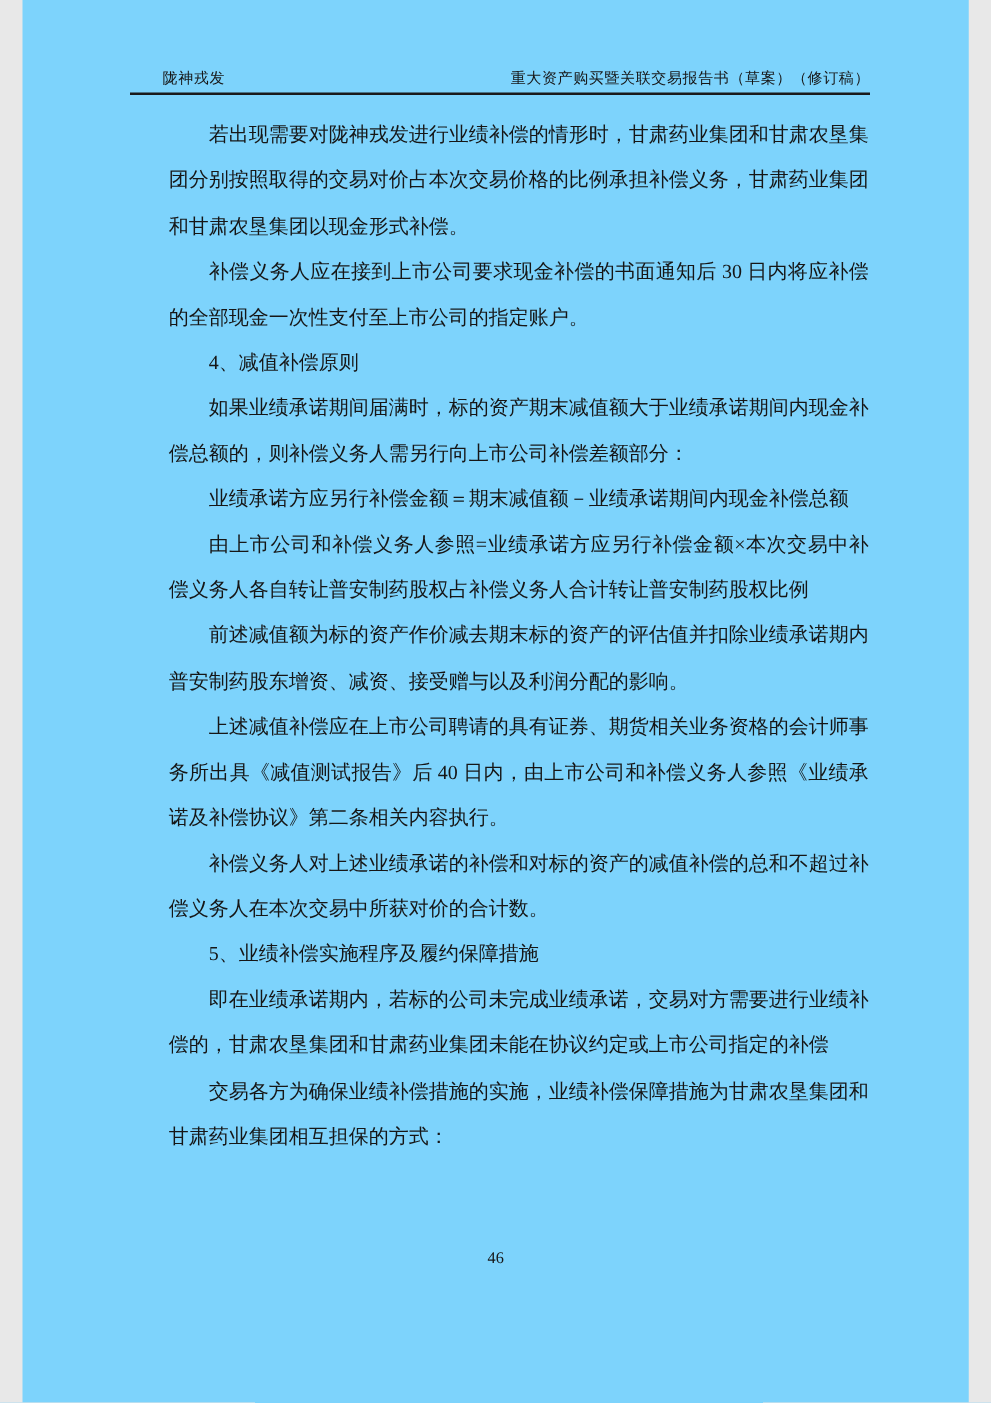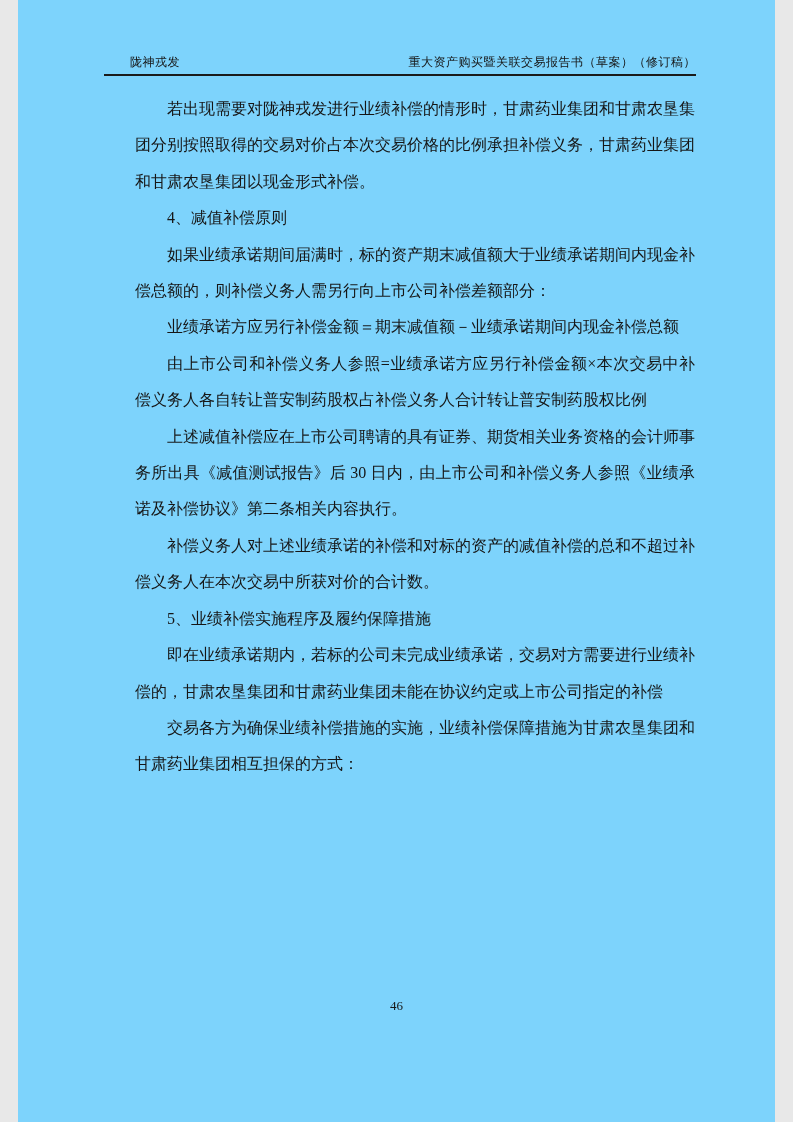--- a/index.html
+++ b/index.html
@@ -72,25 +72,27 @@
 
   <div class="page-header">
     <span>陇神戎发</span>
     <span>重大资产购买暨关联交易报告书（草案）（修订稿）</span>
   </div>
 
   <div class="header-rule"></div>
 
   <div class="doc-body" id="doc-body">
       <p class="para">若出现需要对陇神戎发进行业绩补偿的情形时，甘肃药业集团和甘肃农垦集团分别按照取得的交易对价占本次交易价格的比例承担补偿义务，甘肃药业集团和甘肃农垦集团以现金形式补偿。</p>
+      <p class="para">补偿义务人应在接到上市公司要求现金补偿的书面通知后 30 日内将应补偿的全部现金一次性支付至上市公司的指定账户。</p>
       <p class="heading">4、减值补偿原则</p>
       <p class="para">如果业绩承诺期间届满时，标的资产期末减值额大于业绩承诺期间内现金补偿总额的，则补偿义务人需另行向上市公司补偿差额部分：</p>
       <p class="para">业绩承诺方应另行补偿金额＝期末减值额－业绩承诺期间内现金补偿总额</p>
       <p class="para">由上市公司和补偿义务人参照=业绩承诺方应另行补偿金额×本次交易中补偿义务人各自转让普安制药股权占补偿义务人合计转让普安制药股权比例</p>
-      <p class="para">上述减值补偿应在上市公司聘请的具有证券、期货相关业务资格的会计师事务所出具《减值测试报告》后 30 日内，由上市公司和补偿义务人参照《业绩承诺及补偿协议》第二条相关内容执行。</p>
+      <p class="para">前述减值额为标的资产作价减去期末标的资产的评估值并扣除业绩承诺期内普安制药股东增资、减资、接受赠与以及利润分配的影响。</p>
+      <p class="para">上述减值补偿应在上市公司聘请的具有证券、期货相关业务资格的会计师事务所出具《减值测试报告》后 40 日内，由上市公司和补偿义务人参照《业绩承诺及补偿协议》第二条相关内容执行。</p>
       <p class="para">补偿义务人对上述业绩承诺的补偿和对标的资产的减值补偿的总和不超过补偿义务人在本次交易中所获对价的合计数。</p>
       <p class="heading">5、业绩补偿实施程序及履约保障措施</p>
       <p class="para">即在业绩承诺期内，若标的公司未完成业绩承诺，交易对方需要进行业绩补偿的，甘肃农垦集团和甘肃药业集团未能在协议约定或上市公司指定的补偿</p>
       <p class="para">交易各方为确保业绩补偿措施的实施，业绩补偿保障措施为甘肃农垦集团和甘肃药业集团相互担保的方式：</p>
     </div>
 
   <div class="page-footer">
     <span>46</span>
   </div>
 

